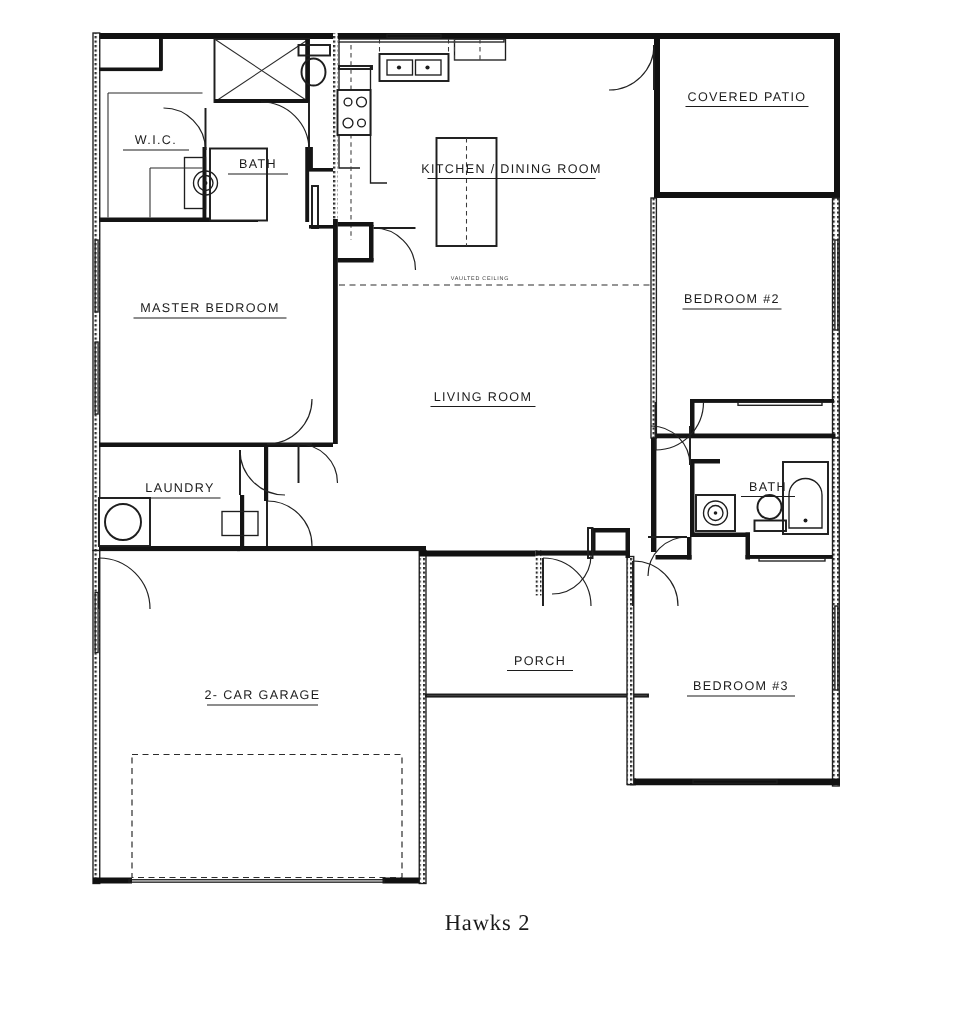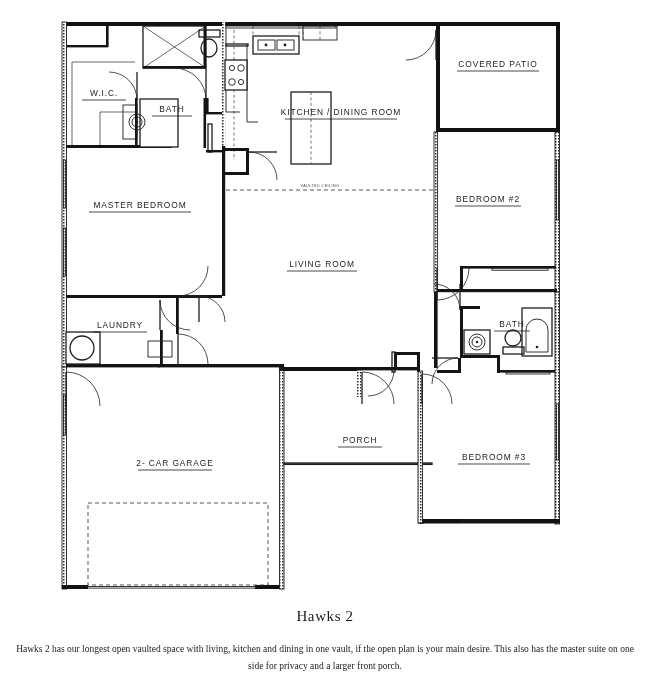--- a/index.html
+++ b/index.html
@@ -392,16 +392,15 @@
       </g>
 
       <g>
         <text class="tiny-label" x="320" y="186">VAULTED CEILING</text>
       </g>
     </svg>
   </div>
 
   <div class="caption-block">
     <h1 class="plan-title">Hawks 2</h1>
-    <p class="plan-desc">Hawks 2 has our longest open vaulted space with living, kitchen and dining in one vault, if the open plan is your main desire. This also has the master suite on one side for privacy and a larger front porch.</p>
   </div>
 
 </div>
 
 </body></html>

